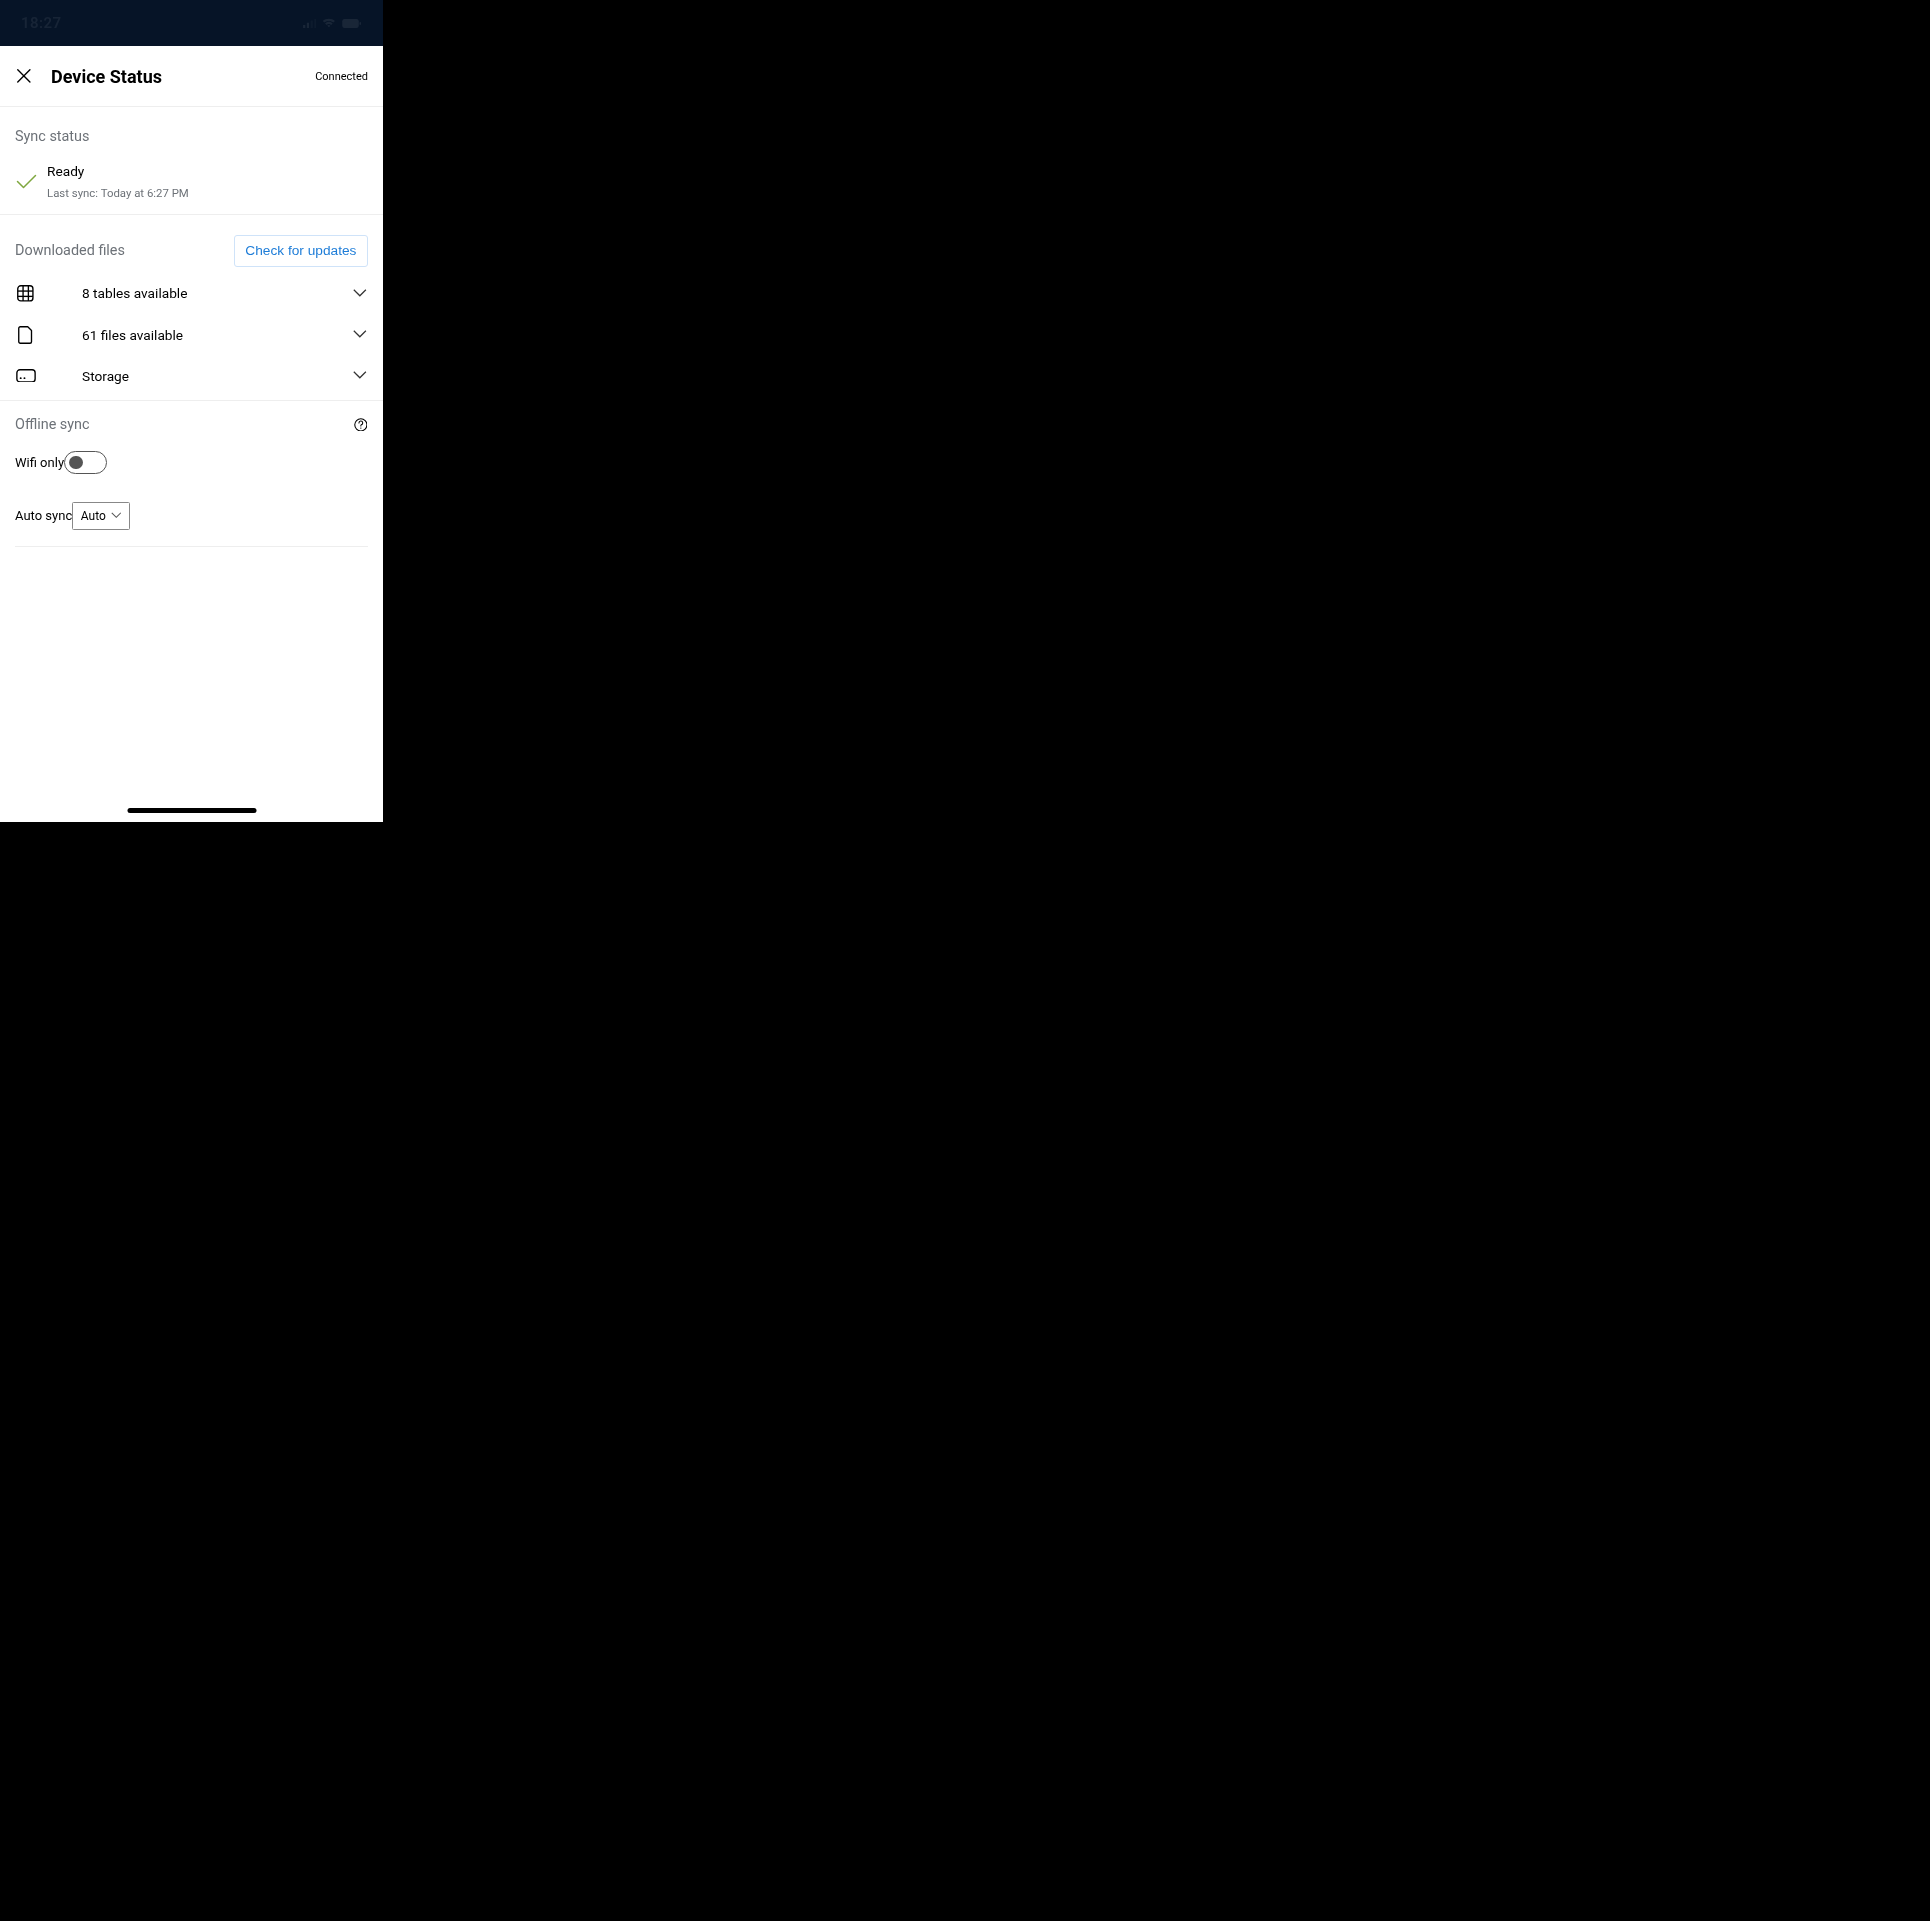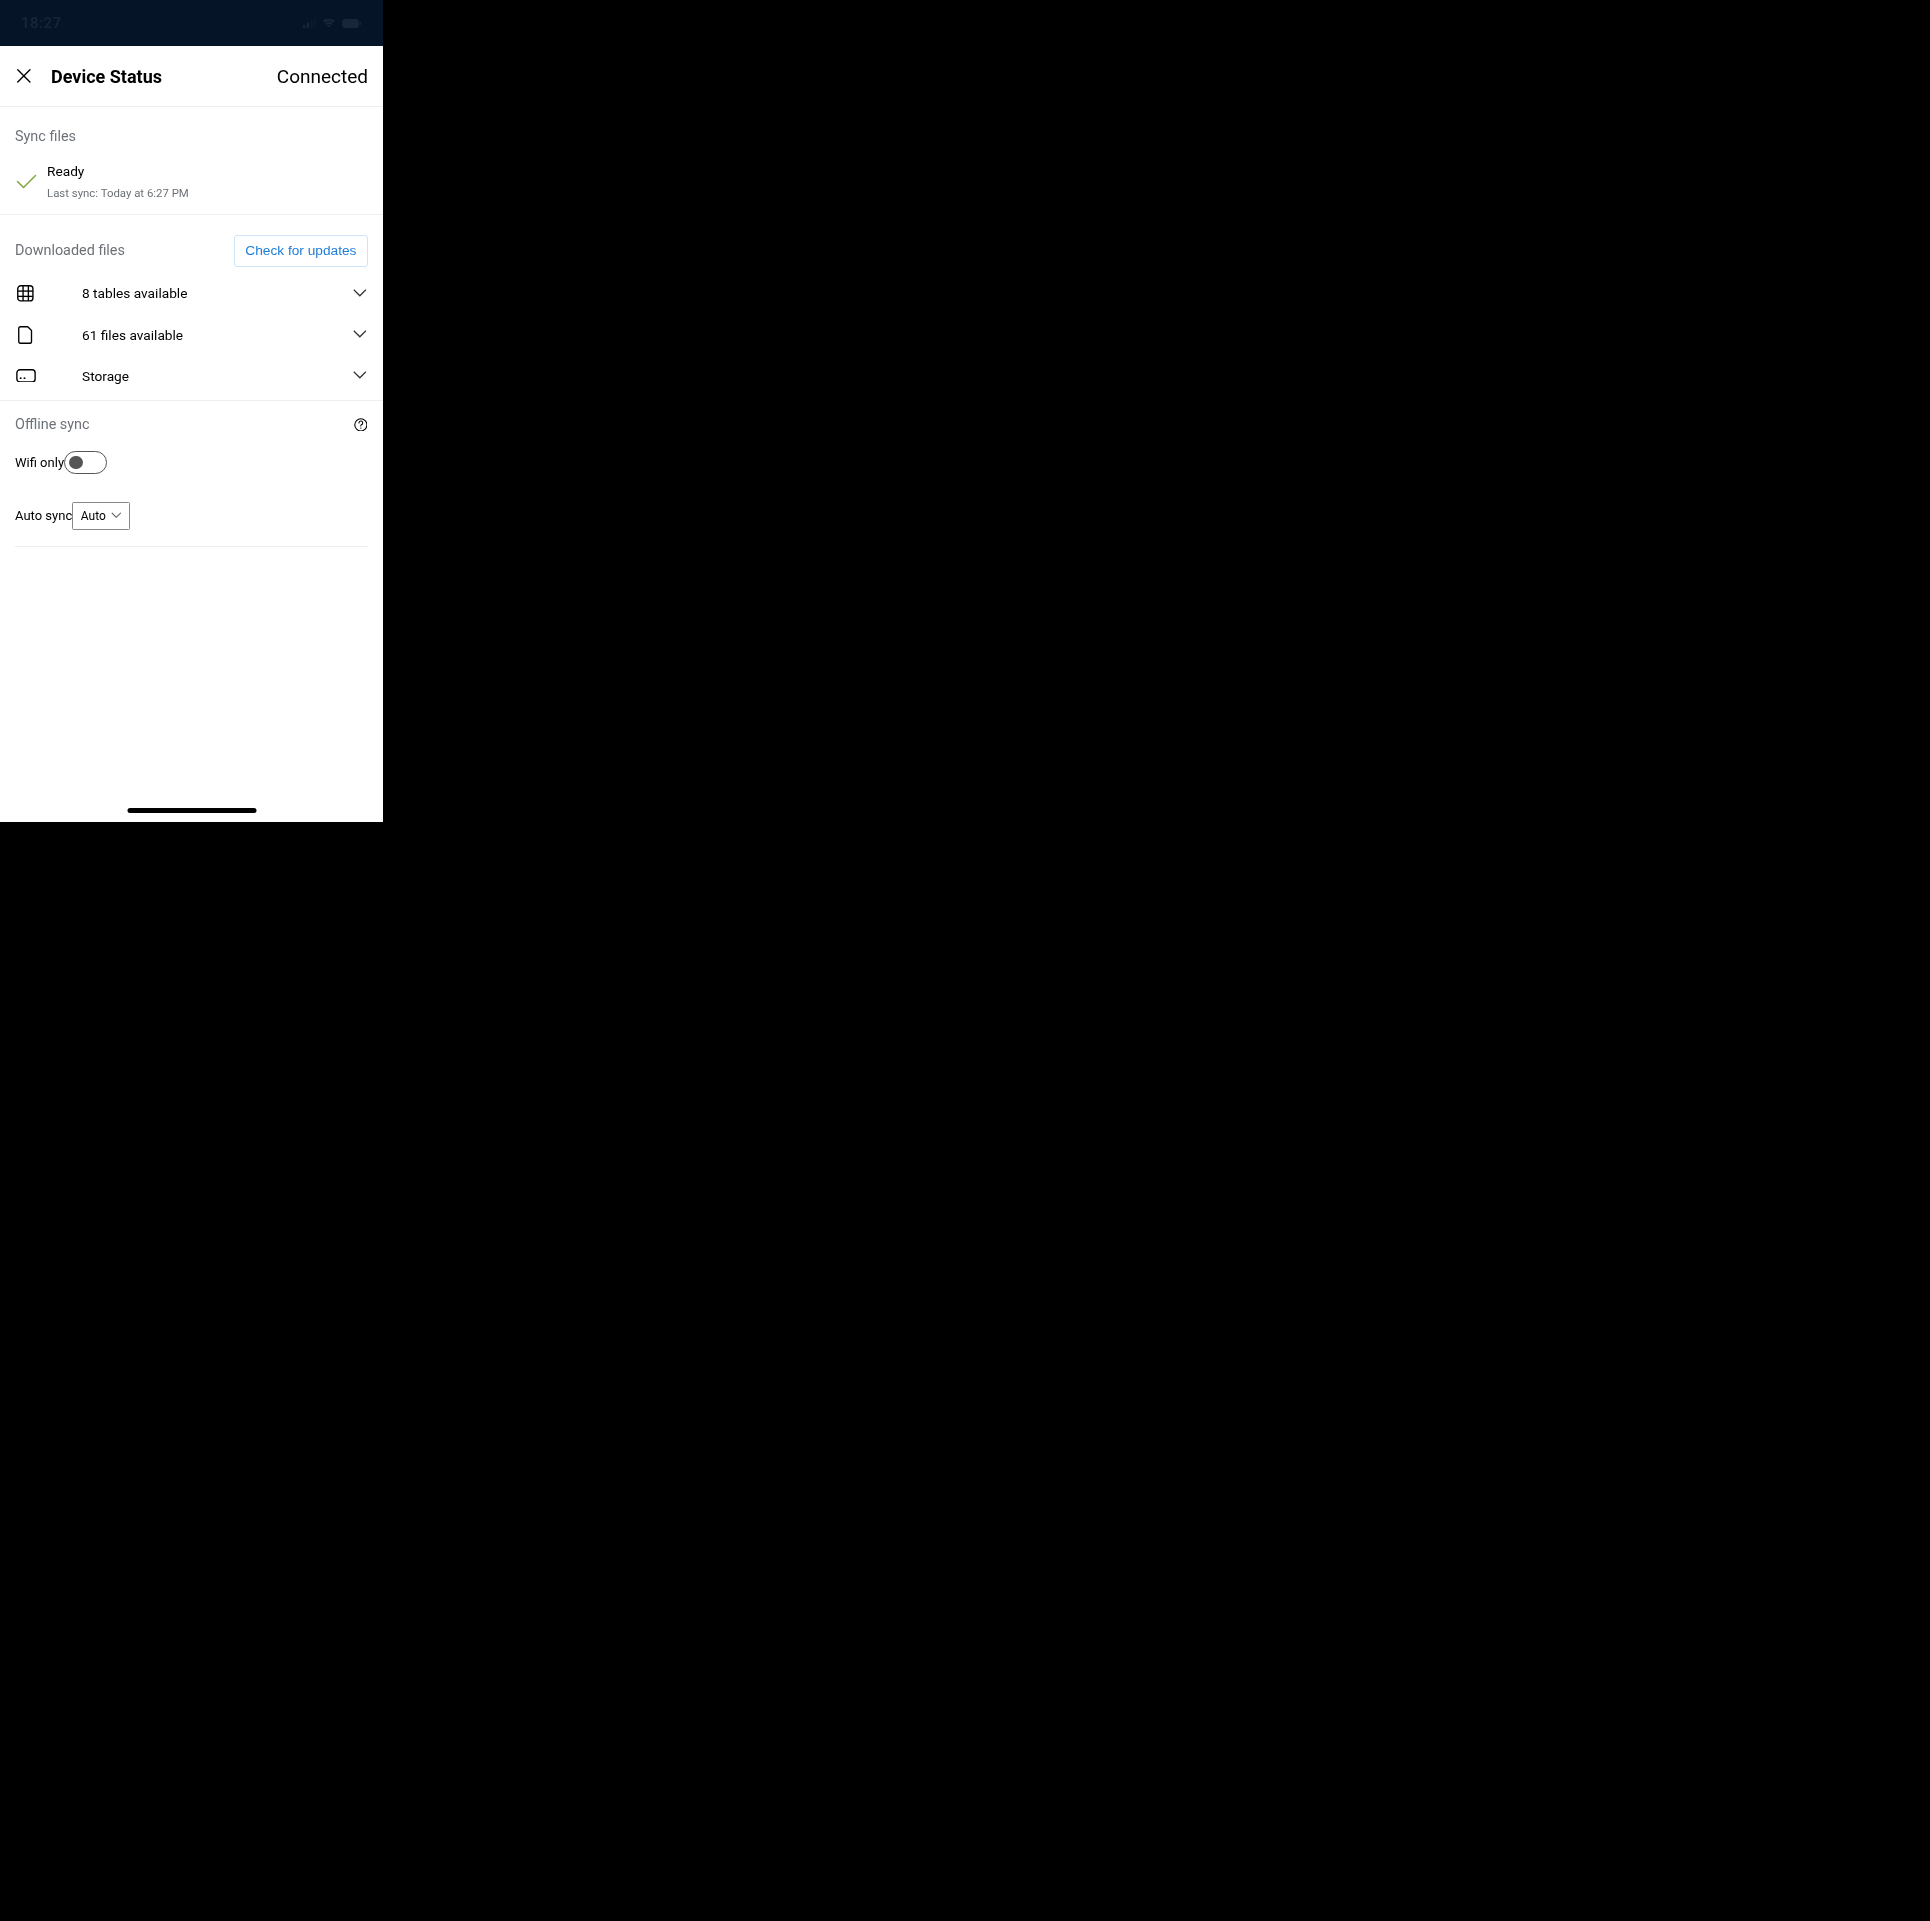--- a/index.html
+++ b/index.html
@@ -55,21 +55,21 @@
     justify-content: center;
   }
   .header h1 {
     font-size: 18px;
     font-weight: 700;
     margin-left: 15px;
     flex: 1;
     color: #000;
   }
   .header .status-text {
-    font-size: 19px;
+    font-size: 11px;
     color: #000;
   }
 
   .section {
     padding: 0 15px;
   }
   .section-label {
     font-size: 14.4px;
     color: #6d7278;
     padding-top: 21px;
@@ -254,21 +254,21 @@
     <span class="close">
       <svg width="13.7" height="13.7" viewBox="0 0 18 18">
           <path d="M1 1 L17 17 M17 1 L1 17" stroke="#000" stroke-width="1.8" stroke-linecap="round"></path>
         </svg>
     </span>
     <h1>Device Status</h1>
     <span class="status-text">Connected</span>
   </div>
 
   <div class="section">
-    <div class="section-label">Sync files</div>
+    <div class="section-label">Sync status</div>
   </div>
   <div class="sync-row">
     <span class="check">
       <svg width="21" height="15" viewBox="0 0 28 20">
           <path d="M2 10 L10 18 L26 2" stroke="#7fa73f" stroke-width="2" fill="none" stroke-linecap="round" stroke-linejoin="round"></path>
         </svg>
     </span>
     <div class="txt">
       <div class="main">Ready</div>
       <div class="sub">Last sync: Today at 6:27 PM</div>

